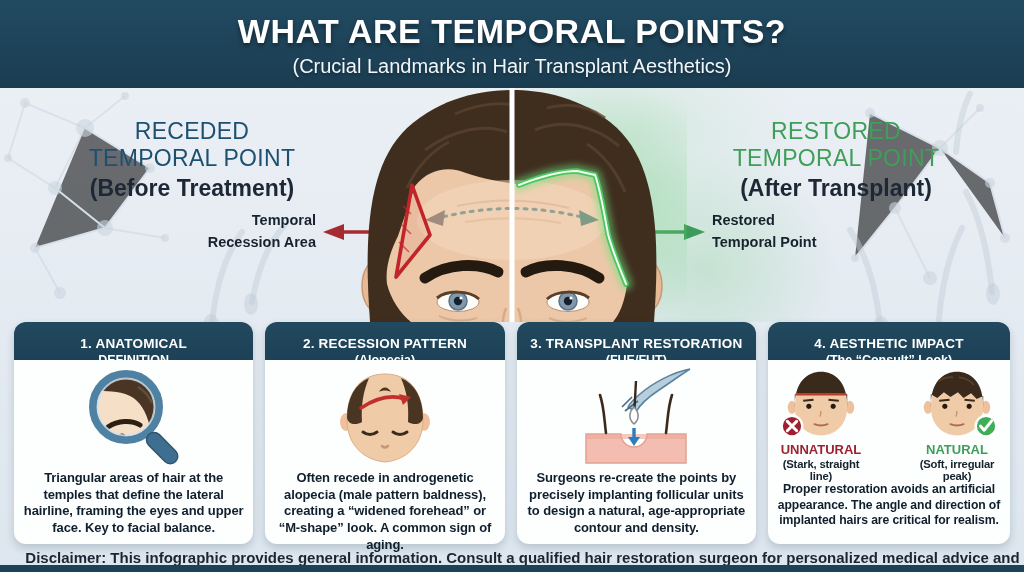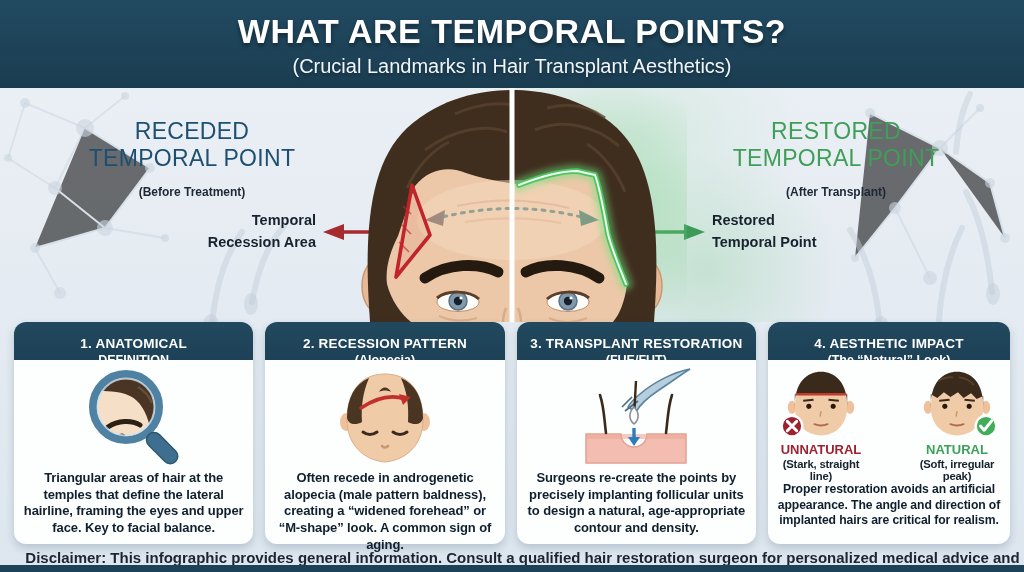--- a/index.html
+++ b/index.html
@@ -20,21 +20,21 @@
   
   .mid { position:absolute; left:0; top:88px; width:1024px; height:234px;
          background:
            radial-gradient(190px 170px at 705px 180px, rgba(124,204,137,.30), rgba(124,204,137,0) 70%),
            radial-gradient(230px 150px at 640px 40px,  rgba(150,216,160,.22), rgba(150,216,160,0) 72%);
        }
   .deco { position:absolute; left:0; top:0; width:1024px; height:234px; }
 
   .panel-title { position:absolute; top:30px; width:260px; text-align:center; line-height:1.18; }
   .panel-title .t1, .panel-title .t2 { font-size:23px; font-weight:normal; letter-spacing:.3px; }
-  .panel-title .sub { font-size:12px; font-weight:600; color:#1d2735; margin-top:13px; }
+  .panel-title .sub { font-size:23px; font-weight:600; color:#1d2735; margin-top:3px; }
   .before-title { left:62px; color:#1d4f70; }
   .after-title  { left:706px; color:#3f9e58; }
   .after-title .t1, .after-title .t2 { color:#3f9e58; }
   .before-title .t1, .before-title .t2 { color:#1d4f70; }
 
   .annot { position:absolute; top:122px; font-size:14.5px; font-weight:bold; color:#17222e; line-height:1.5; }
   .annot-left  { left:150px; width:166px; text-align:right; }
   .annot-right { left:712px; width:180px; text-align:left; }
   .arrow-svg { position:absolute; top:134px; }
 
@@ -309,21 +309,21 @@
             <polygon points="56,79 50,70 62,70" fill="#2d7dbd"></polygon>
           </svg>
         </div>
         <div class="card-text">Surgeons re-create the points by precisely implanting follicular units to design a natural, age-appropriate contour and density.</div>
       </div>
     </div>
 
     <div class="card">
       <div class="card-header">
         <div class="ch1">4. AESTHETIC IMPACT</div>
-        <div class="ch2">(The “Natural” Look)</div>
+        <div class="ch2">(The “Consult” Look)</div>
       </div>
       <div class="card-body">
         <div class="compare">
           <div class="compare-col">
             <svg width="88" height="78" viewBox="0 0 88 78">
               <ellipse cx="13" cy="42" rx="4.5" ry="7" fill="#eec19c"></ellipse>
               <ellipse cx="75" cy="42" rx="4.5" ry="7" fill="#eec19c"></ellipse>
               <path d="M44,10 C62,10 72,24 72,42 C72,60 60,72 44,72 C28,72 16,60 16,42 C16,24 26,10 44,10 Z" fill="#f0cba8"></path>
               <path d="M16,44 C15,14 30,4 44,4 C58,4 73,14 72,44 L72,28 L16,28 Z" fill="#3a2a1c"></path>
               <line x1="17" y1="28" x2="71" y2="28" stroke="#c0392b" stroke-width="2.6"></line>

